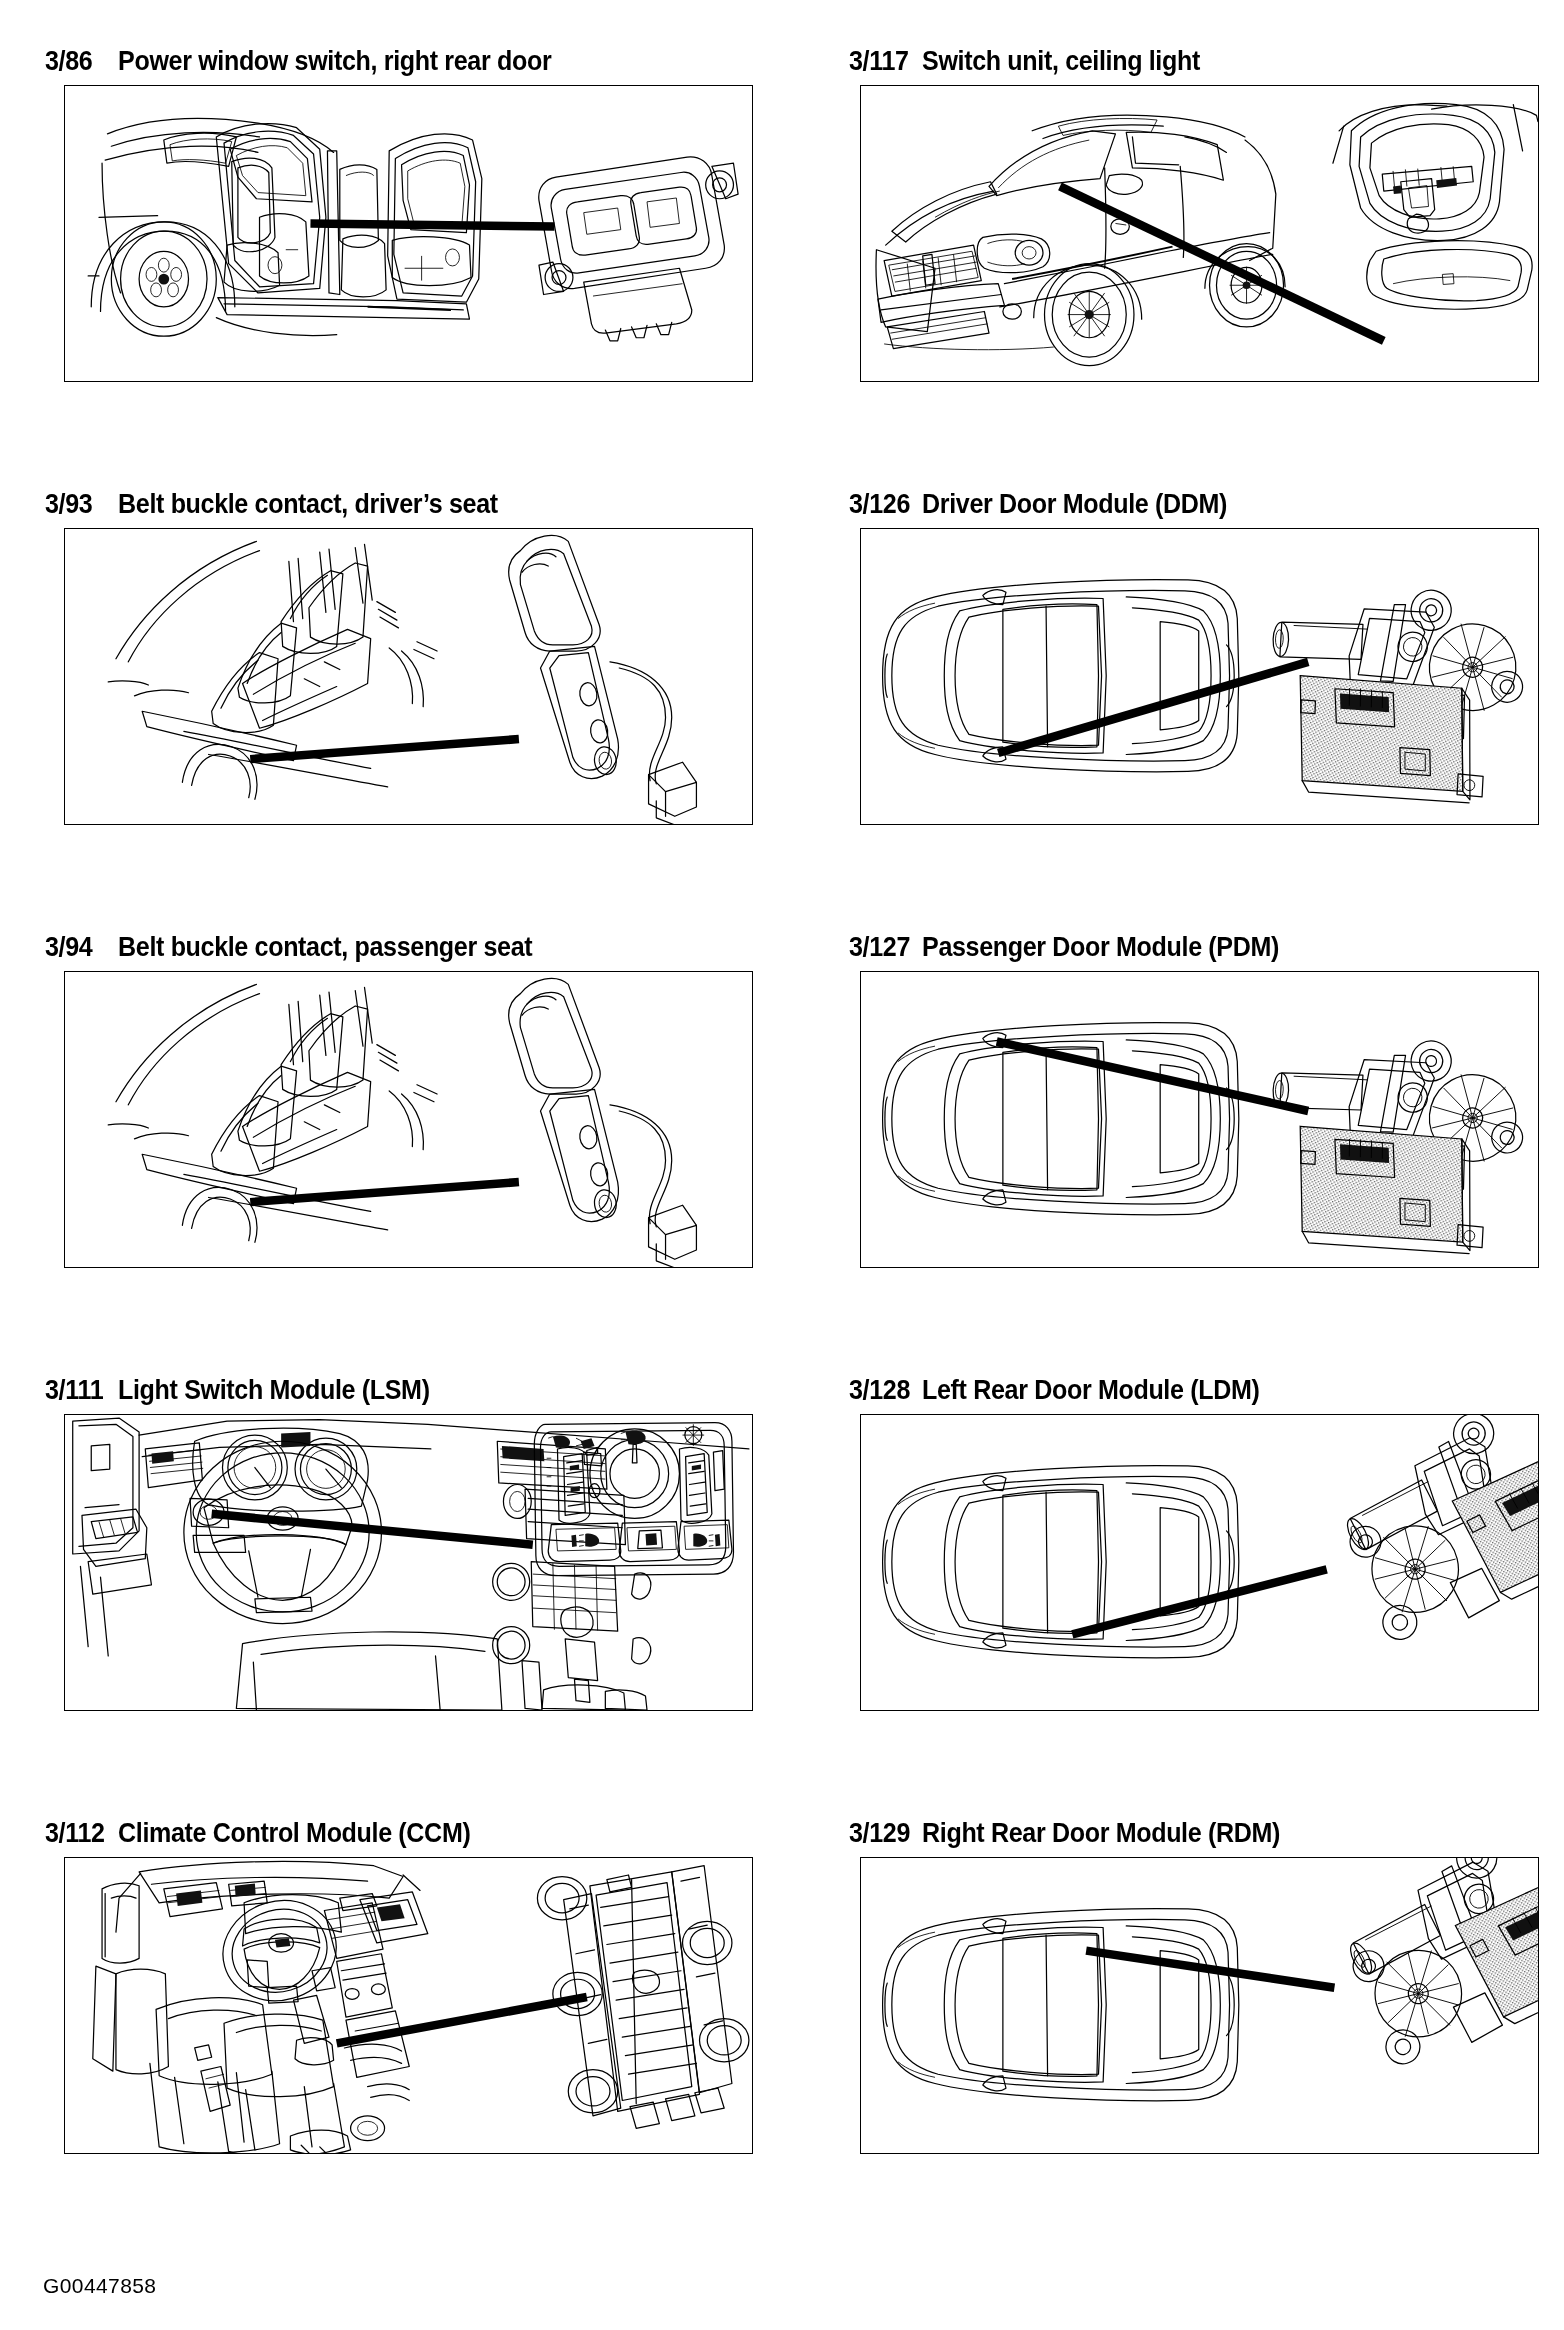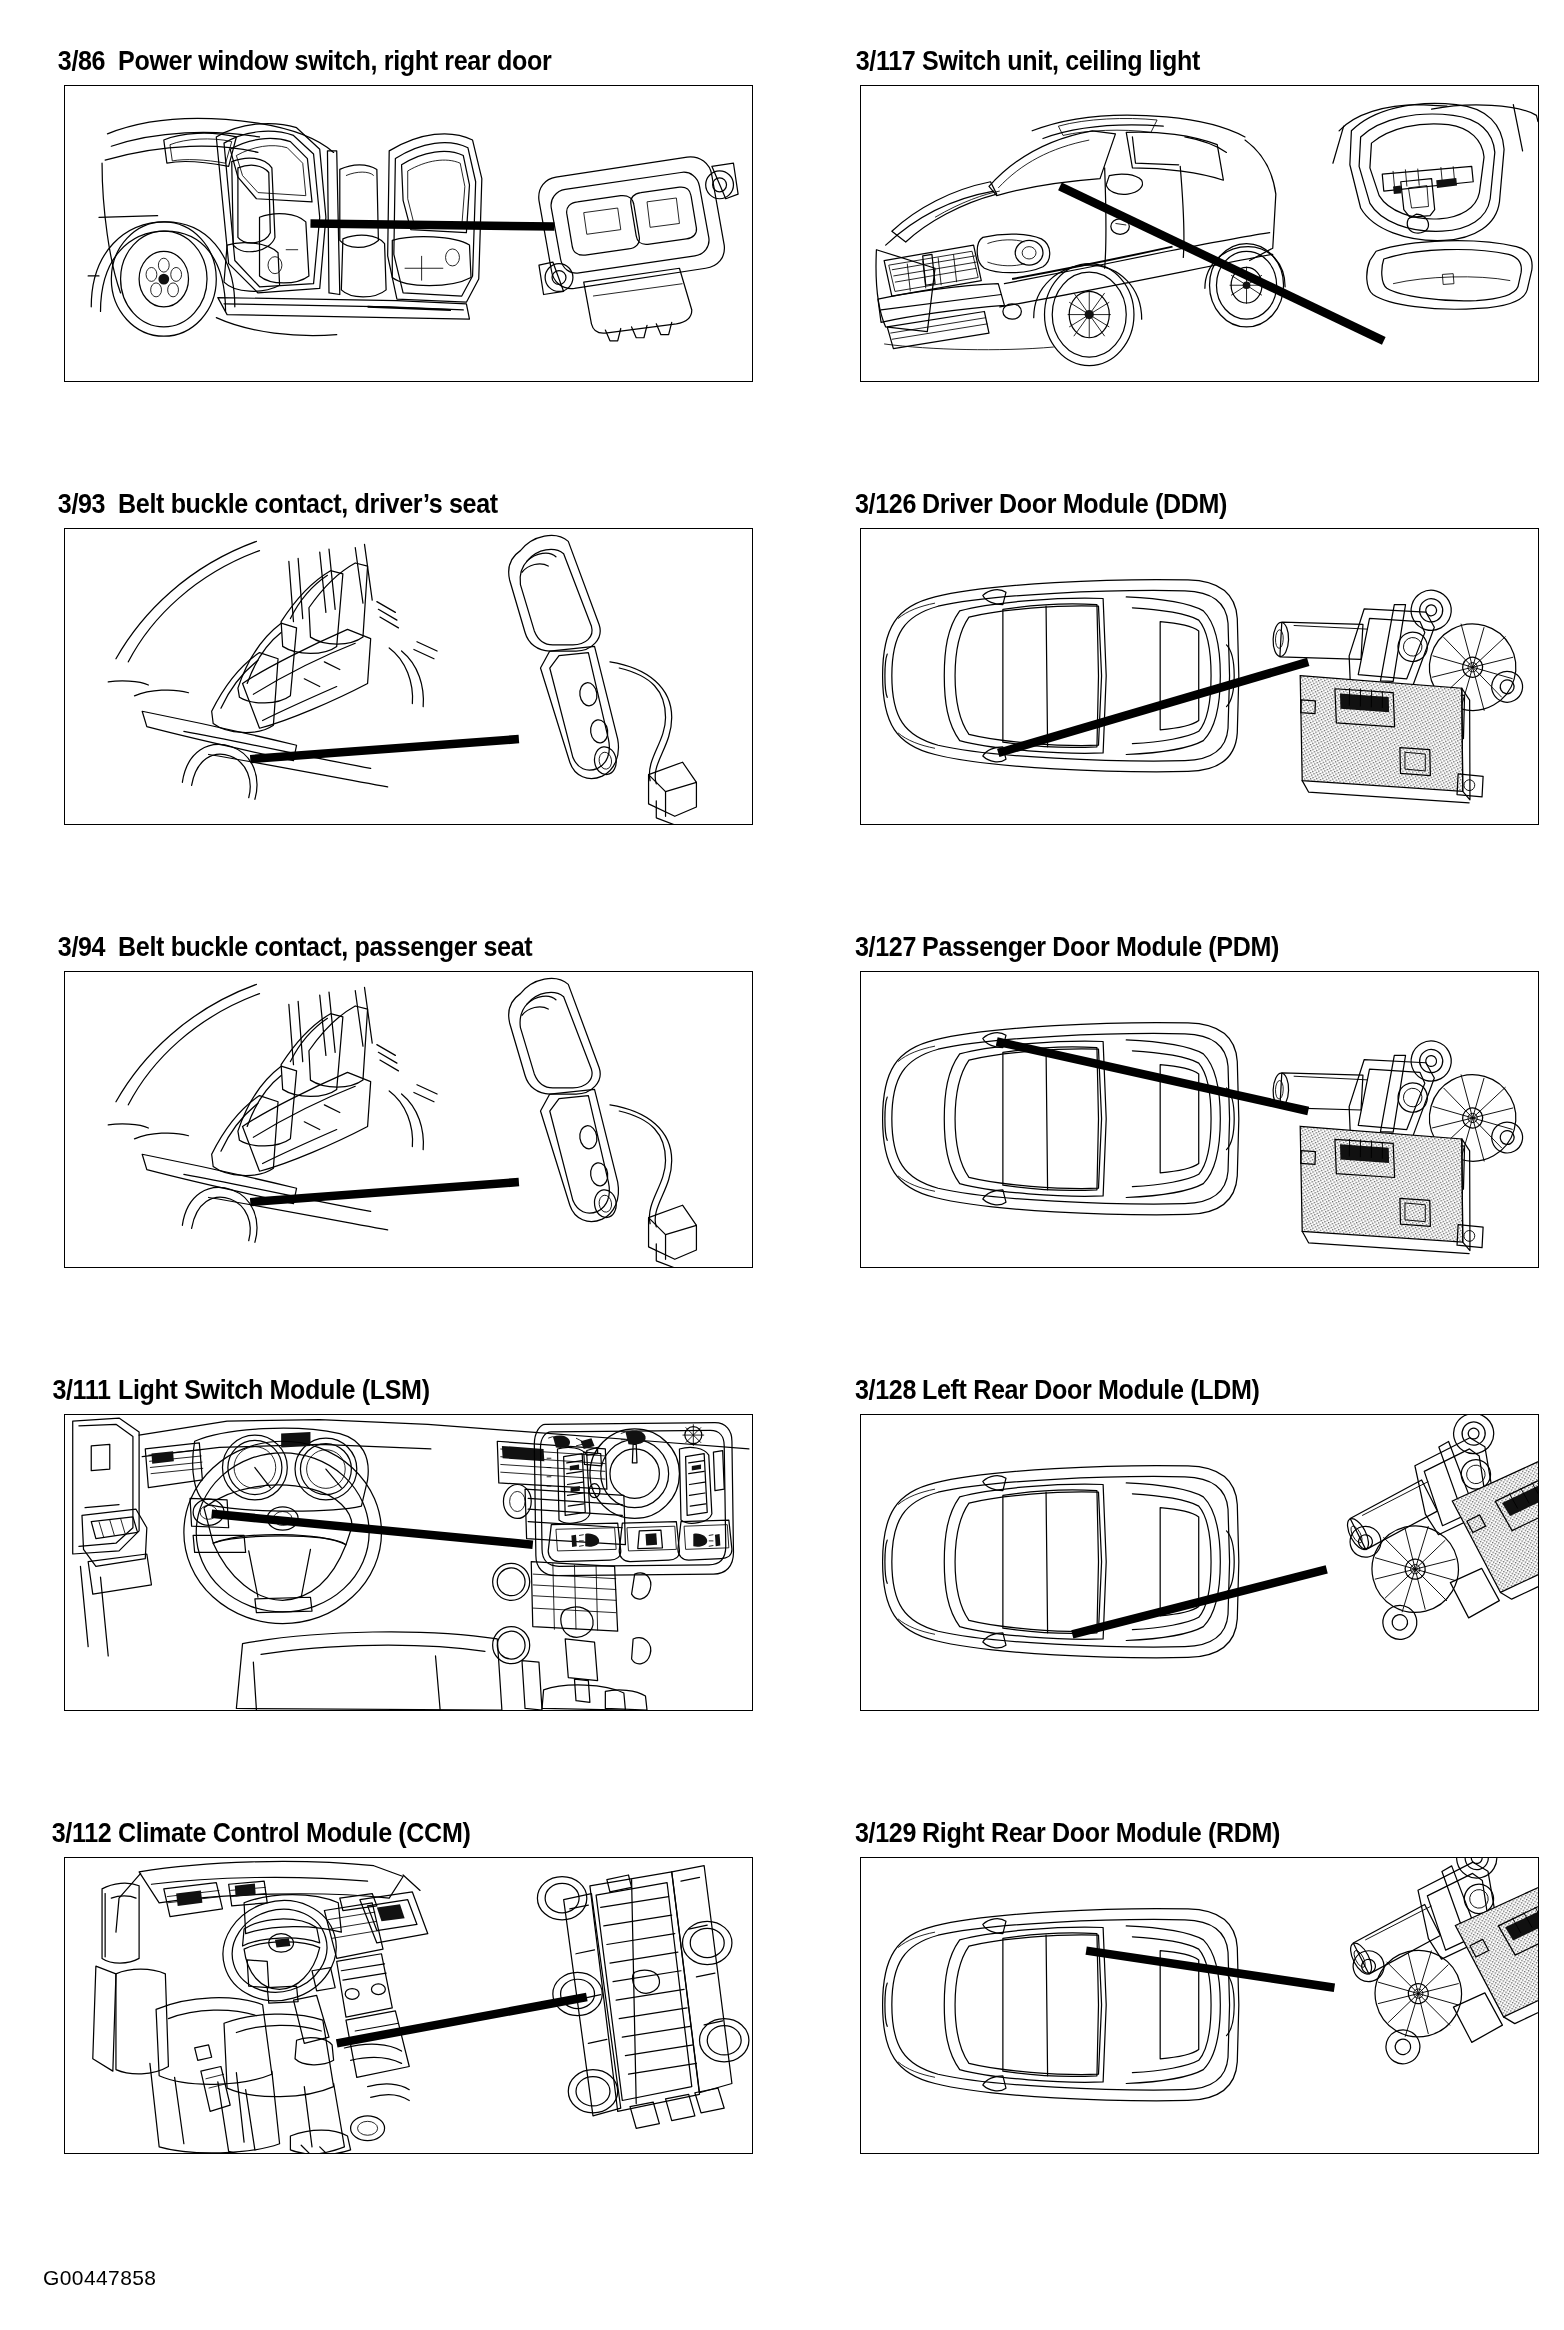--- a/index.html
+++ b/index.html
@@ -17,21 +17,21 @@
     padding:0;
   }
   .grid{
     position:absolute;
     left:39px;top:40px;
     width:1497px;
     display:grid;
     grid-template-columns:782px 715px;
     grid-template-rows:repeat(5, 443px);
   }
-  .cell{position:relative;text-align:center;}
+  .cell{position:relative;}
   .cell-right{margin-left:22px;}
 
   .fig-title{
     font-weight:bold;
     font-size:28.5px;
     letter-spacing:-0.4px;
     line-height:1;
     white-space:nowrap;
     font-stretch:condensed;
     transform:scaleX(0.88);
@@ -51,21 +51,21 @@
     overflow:hidden;
   }
   .c-left .fig-frame{left:25px;top:45px;width:687px;height:295px;}
   .c-right .fig-frame{left:17px;top:45px;width:677px;height:295px;}
 
   .art{position:absolute;inset:0;}
   .art svg{display:block;width:100%;height:100%;}
 
   .footer-code{
     position:absolute;
-    left:43px;bottom:40px;
+    left:43px;bottom:32px;
     font-size:21px;
     font-weight:normal;
     letter-spacing:0.4px;
     font-family:"Liberation Sans", sans-serif;
   }
 
   
   .ln{fill:none;stroke:#000;stroke-width:1.6;stroke-linejoin:round;stroke-linecap:round;}
   .ln-t{fill:none;stroke:#000;stroke-width:1.1;}
   .ln-h{fill:none;stroke:#000;stroke-width:2.6;}

